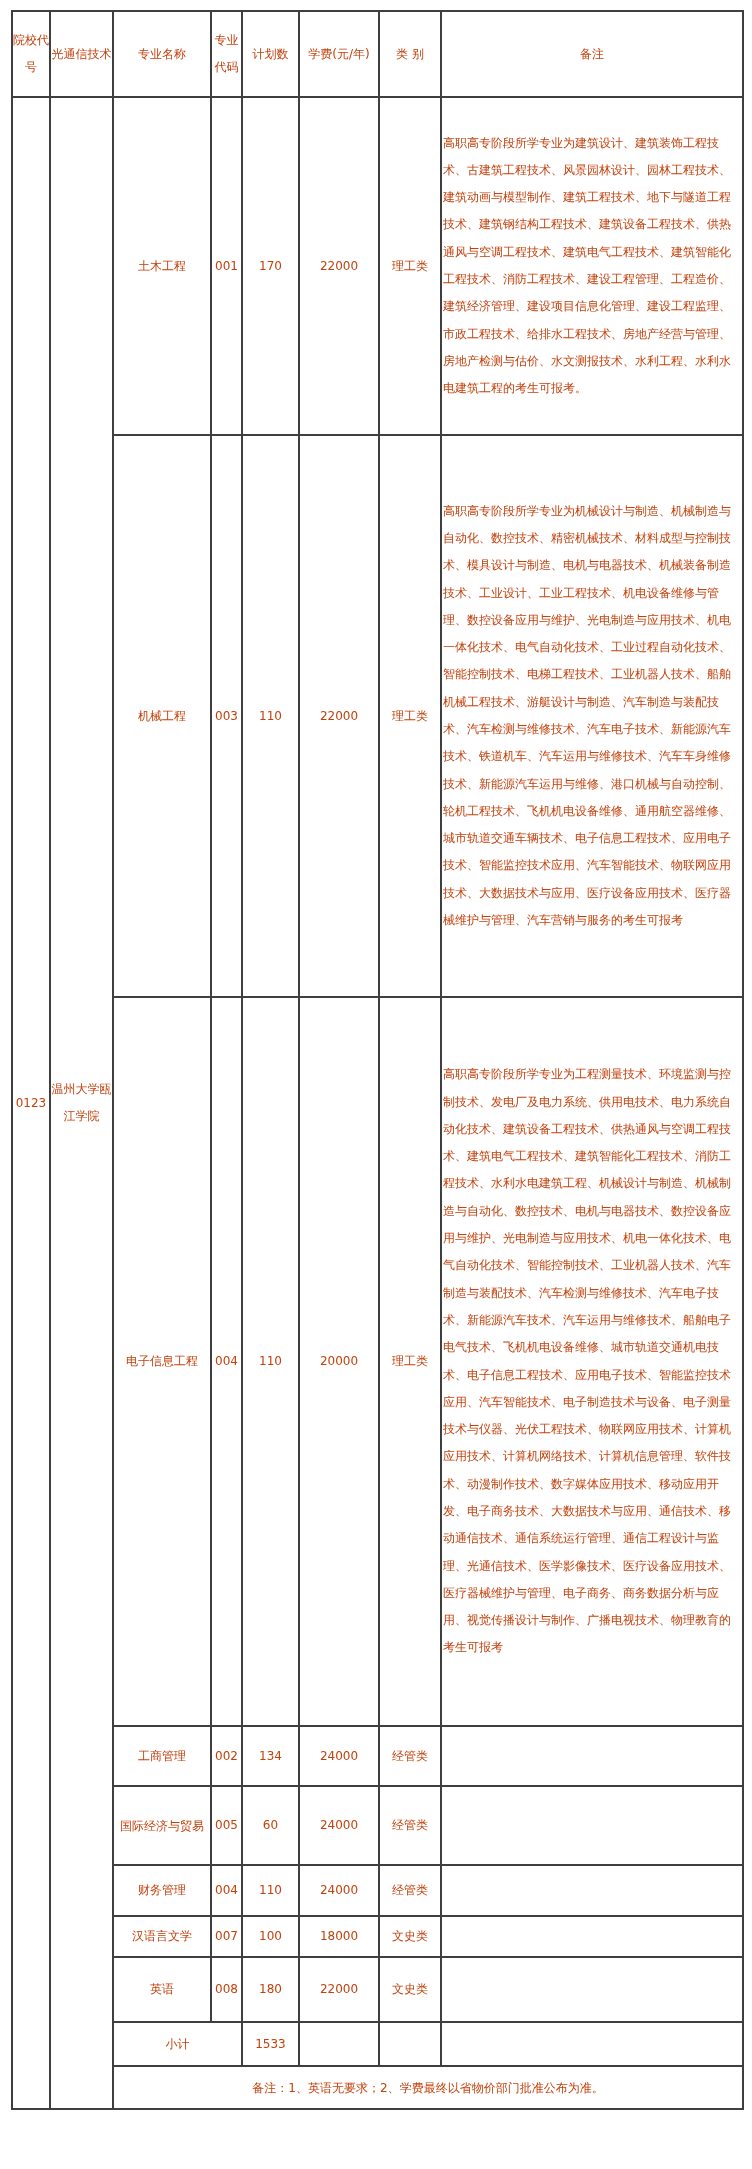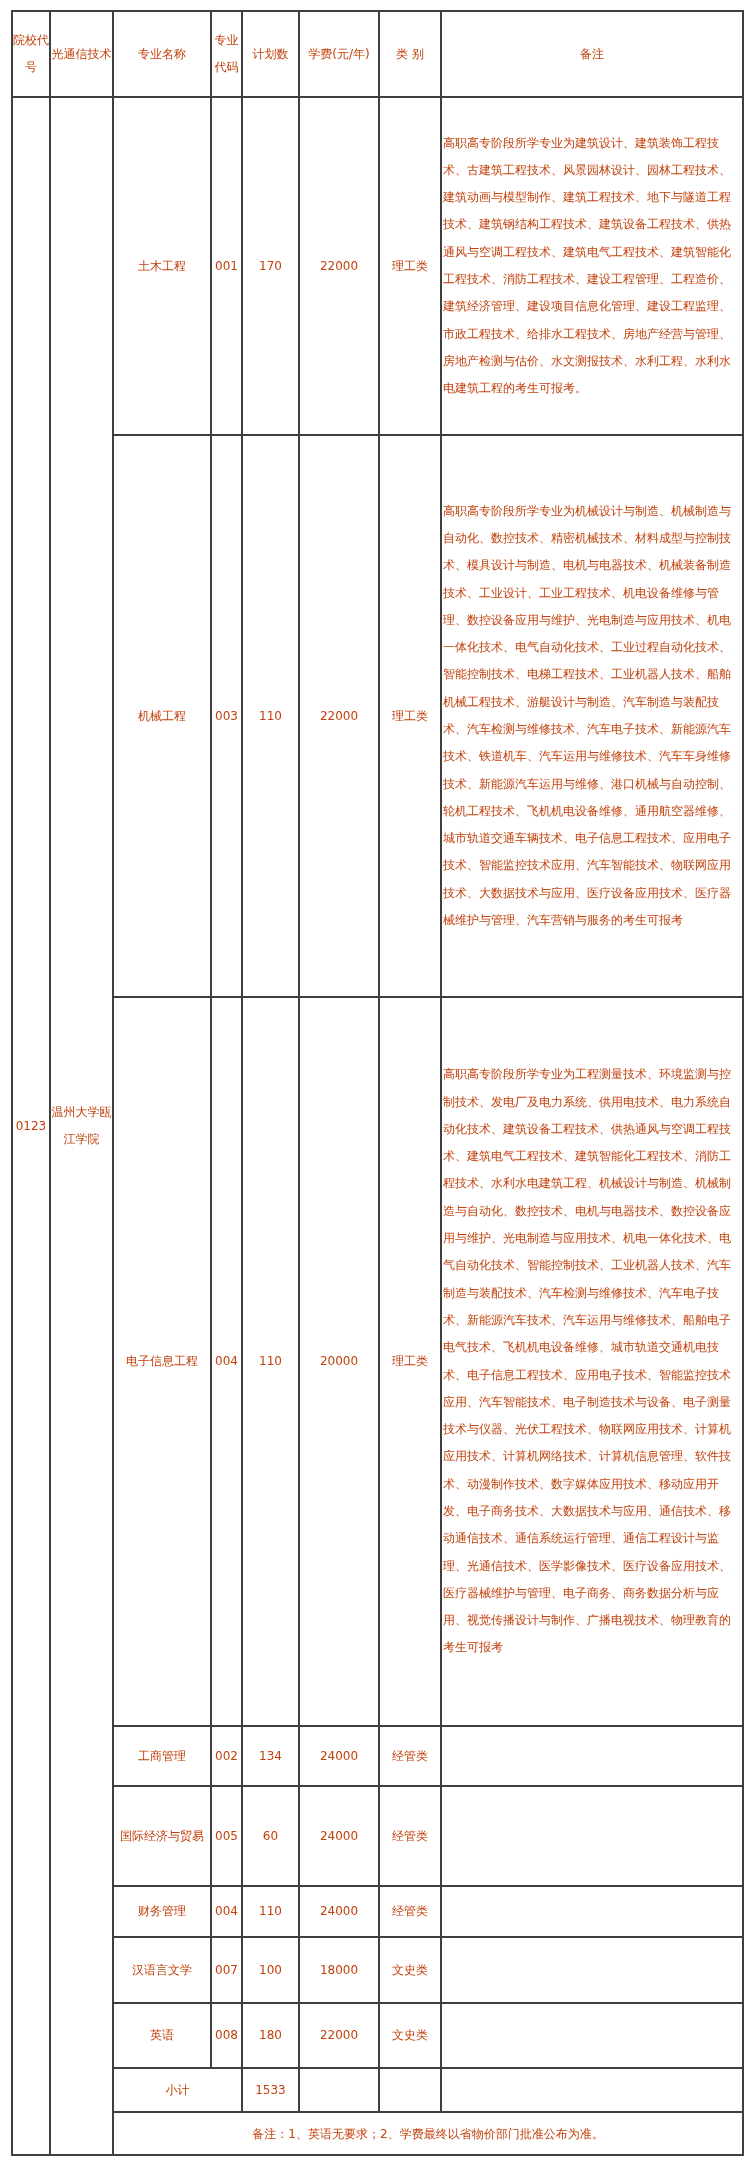--- a/index.html
+++ b/index.html
@@ -89,39 +89,39 @@
 
   <tr style="height:60px">
     <td>工商管理</td>
     <td>002</td>
     <td>134</td>
     <td>24000</td>
     <td>经管类</td>
     <td class="remark"></td>
   </tr>
 
-  <tr style="height:100px">
+  <tr style="height:79px">
     <td><span class="wrap2">国际经济与贸易</span></td>
     <td>005</td>
     <td>60</td>
     <td>24000</td>
     <td>经管类</td>
     <td class="remark"></td>
   </tr>
 
   <tr style="height:51px">
     <td>财务管理</td>
     <td>004</td>
     <td>110</td>
     <td>24000</td>
     <td>经管类</td>
     <td class="remark"></td>
   </tr>
 
-  <tr style="height:66px">
+  <tr style="height:41px">
     <td>汉语言文学</td>
     <td>007</td>
     <td>100</td>
     <td>18000</td>
     <td>文史类</td>
     <td class="remark"></td>
   </tr>
 
   <tr style="height:65px">
     <td>英语</td>

